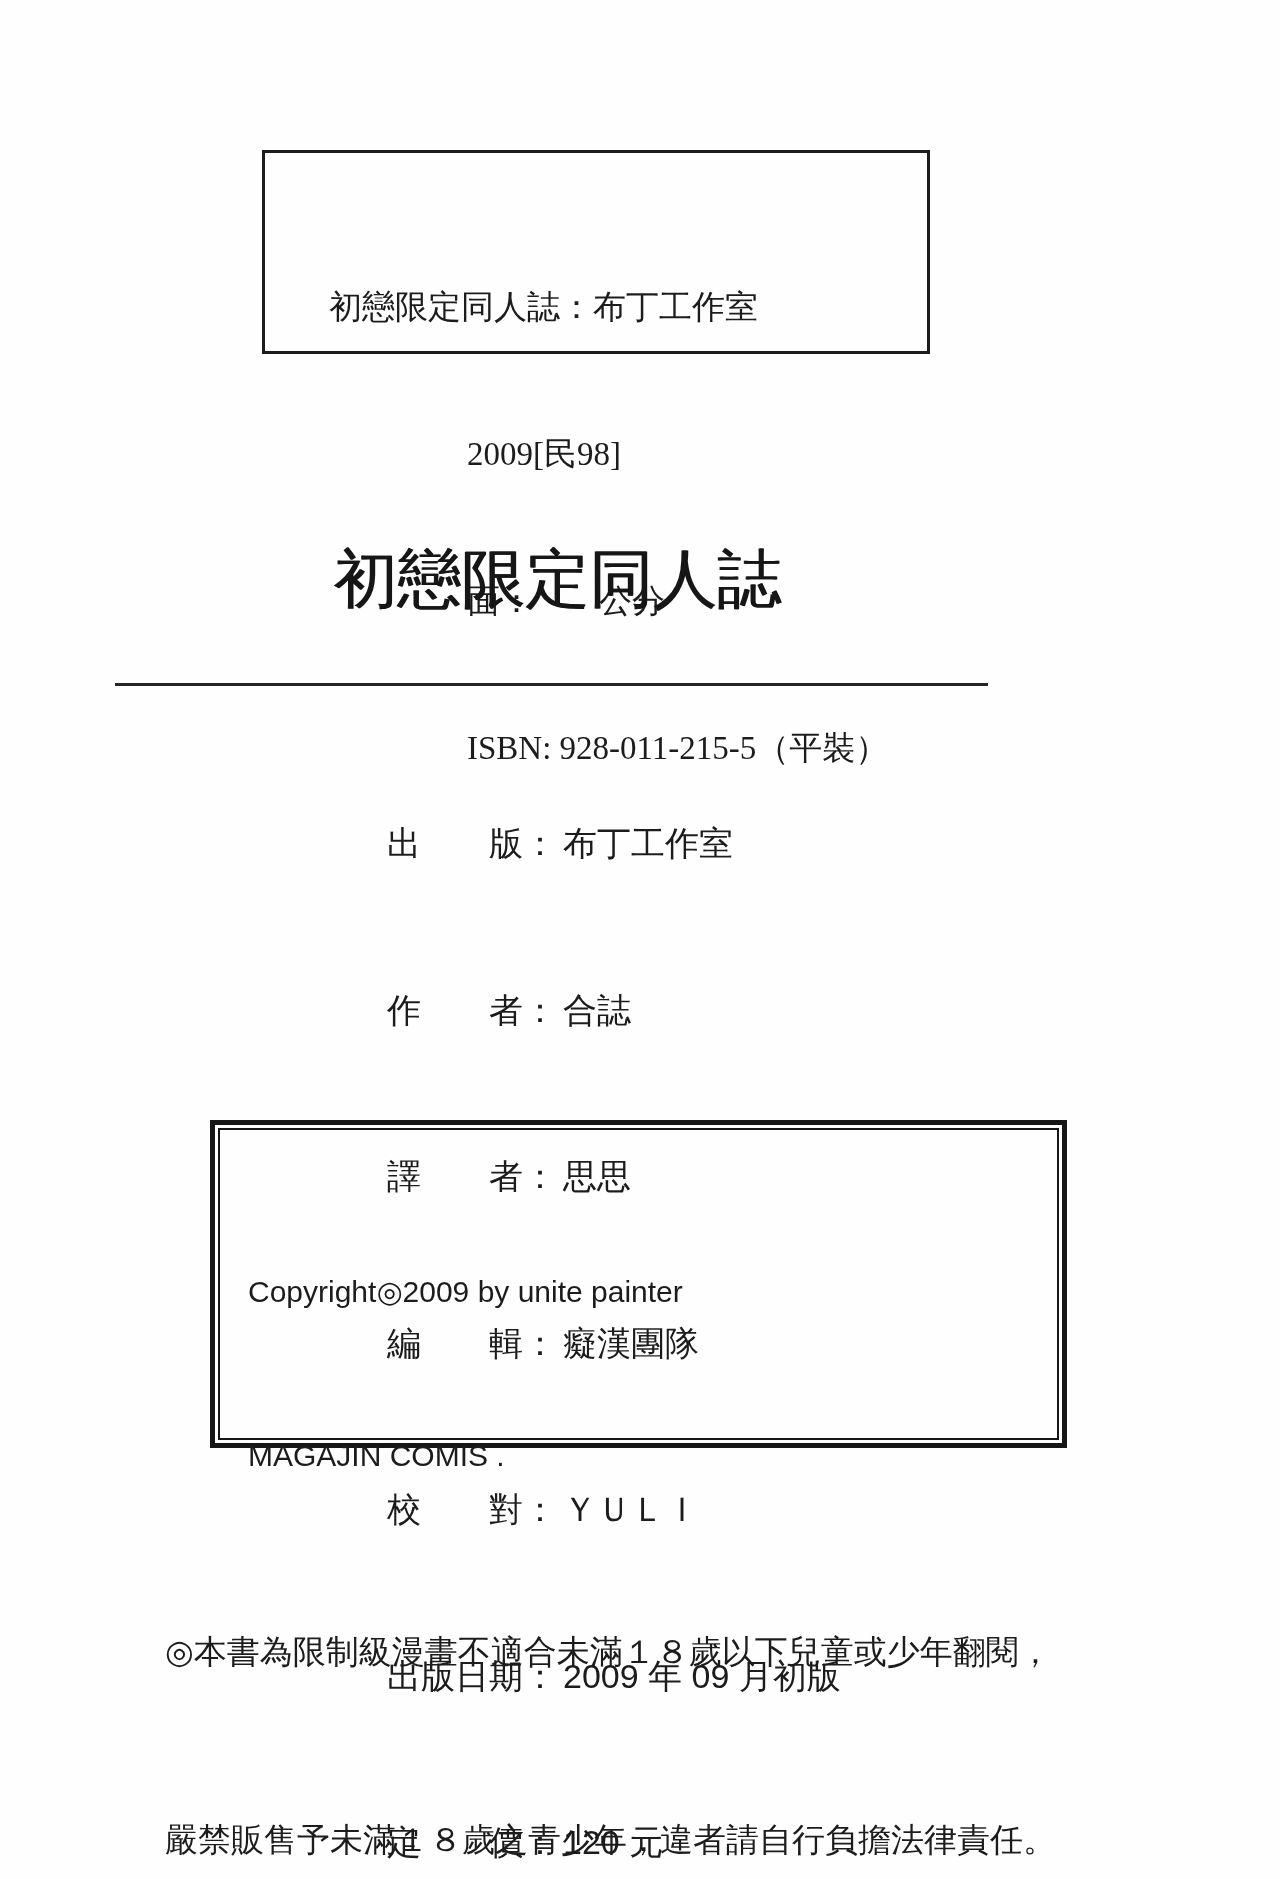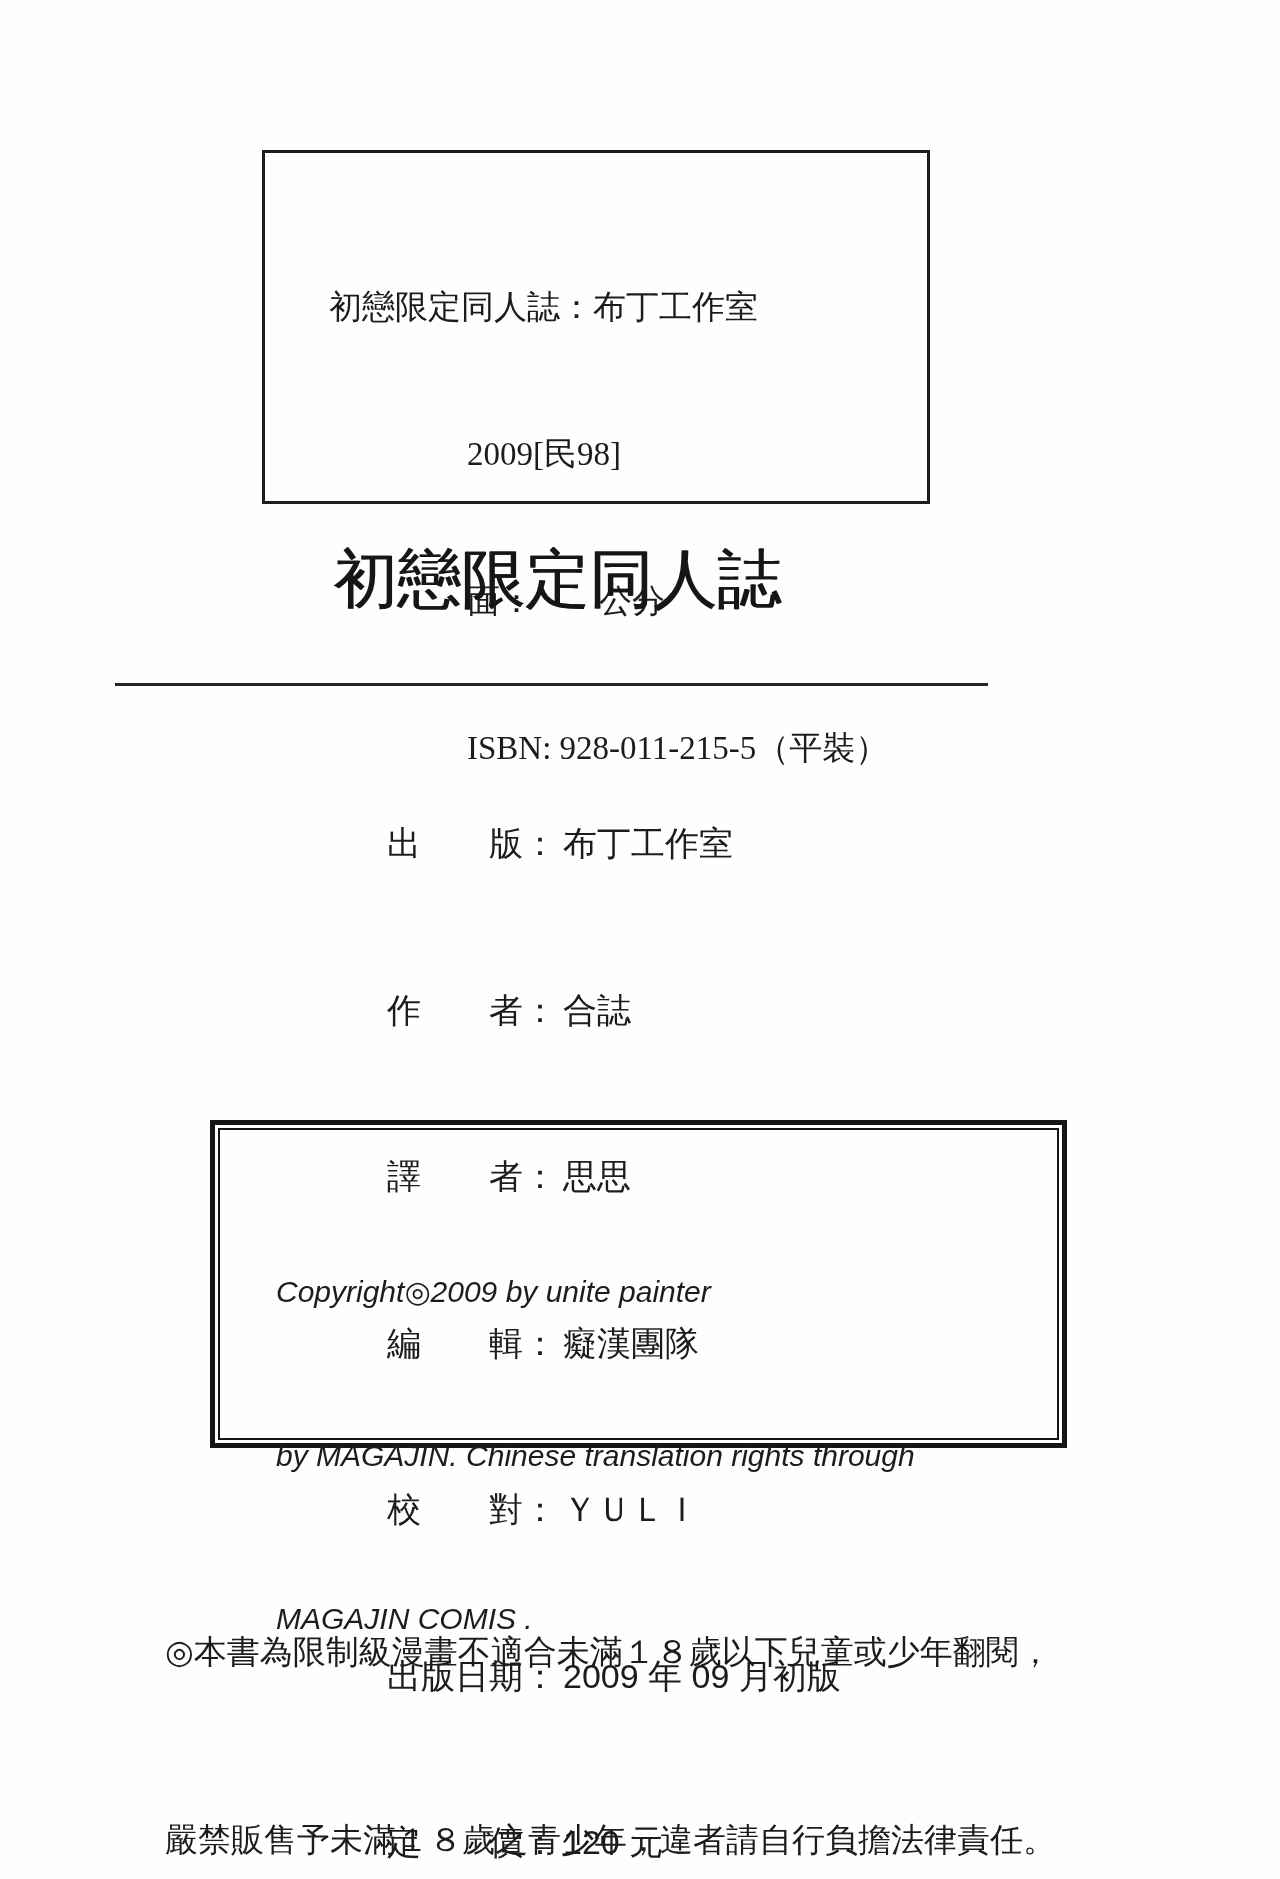--- a/index.html
+++ b/index.html
@@ -8,21 +8,21 @@
     width:1280px;height:1879px;
     margin:0 auto;
     background:#fefefe;
     color:#1c1c1c;
     font-family:"Liberation Sans","DejaVu Sans",sans-serif;
     overflow:hidden;
   }
 
   
   .biblio-box{
-    position:absolute;left:262px;top:150px;width:668px;height:354px;
+    position:absolute;left:262px;top:150px;width:668px;height:204px;
     border:3px solid #1c1c1c;
     box-sizing:border-box;
     font-family:"Liberation Serif","DejaVu Serif",serif;
     font-size:33px;line-height:49px;
     padding-top:32px;
     white-space:pre;
   }
   .biblio-box .b-line{height:49px;}
   .b-ind-a{padding-left:64px;}
   .b-ind-b{padding-left:52px;}
@@ -58,24 +58,23 @@
   .copy-box-outer{
     position:absolute;left:210px;top:1120px;width:857px;height:328px;
     border:5px solid #161616;
     box-sizing:border-box;
     padding:3px;
   }
   .copy-box-inner{
     width:100%;height:100%;
     border:2px solid #161616;
     box-sizing:border-box;
-    padding:26px 48px 0 56px;
+    padding:26px 48px 0 28px;
     font-size:30px;line-height:54.5px;
     white-space:pre;
-    font-style:italic;
   }
   .copy-line{height:54.5px;}
 
   
   .disclaimer{
     position:absolute;left:165px;top:1496px;
     font-size:33px;line-height:62.5px;
     white-space:pre;
   }
   .disc-line{height:62.5px;}
@@ -116,21 +115,20 @@
       <span class="pub-label">出版日期</span><span class="pub-colon">：</span><span class="pub-value">2009 年 09 月初版</span>
     </div>
     <div class="pub-row">
       <span class="pub-label">定　　價</span><span class="pub-colon">：</span><span class="pub-value">120 元</span>
     </div>
   </div>
 
   <div class="copy-box-outer">
     <div class="copy-box-inner">
       <div class="copy-line">Copyright◎2009 by unite painter</div>
-      <div class="copy-line">by MAGAJIN. Chinese translation rights through</div>
       <div class="copy-line">MAGAJIN COMIS .</div>
       
     </div>
   </div>
 
   <div class="disclaimer">
     <div class="disc-line">◎本書為限制級漫畫不適合未滿１８歲以下兒童或少年翻閱，</div>
     <div class="disc-line">嚴禁販售予未滿１８歲之青少年，違者請自行負擔法律責任。</div>
     
   </div>

